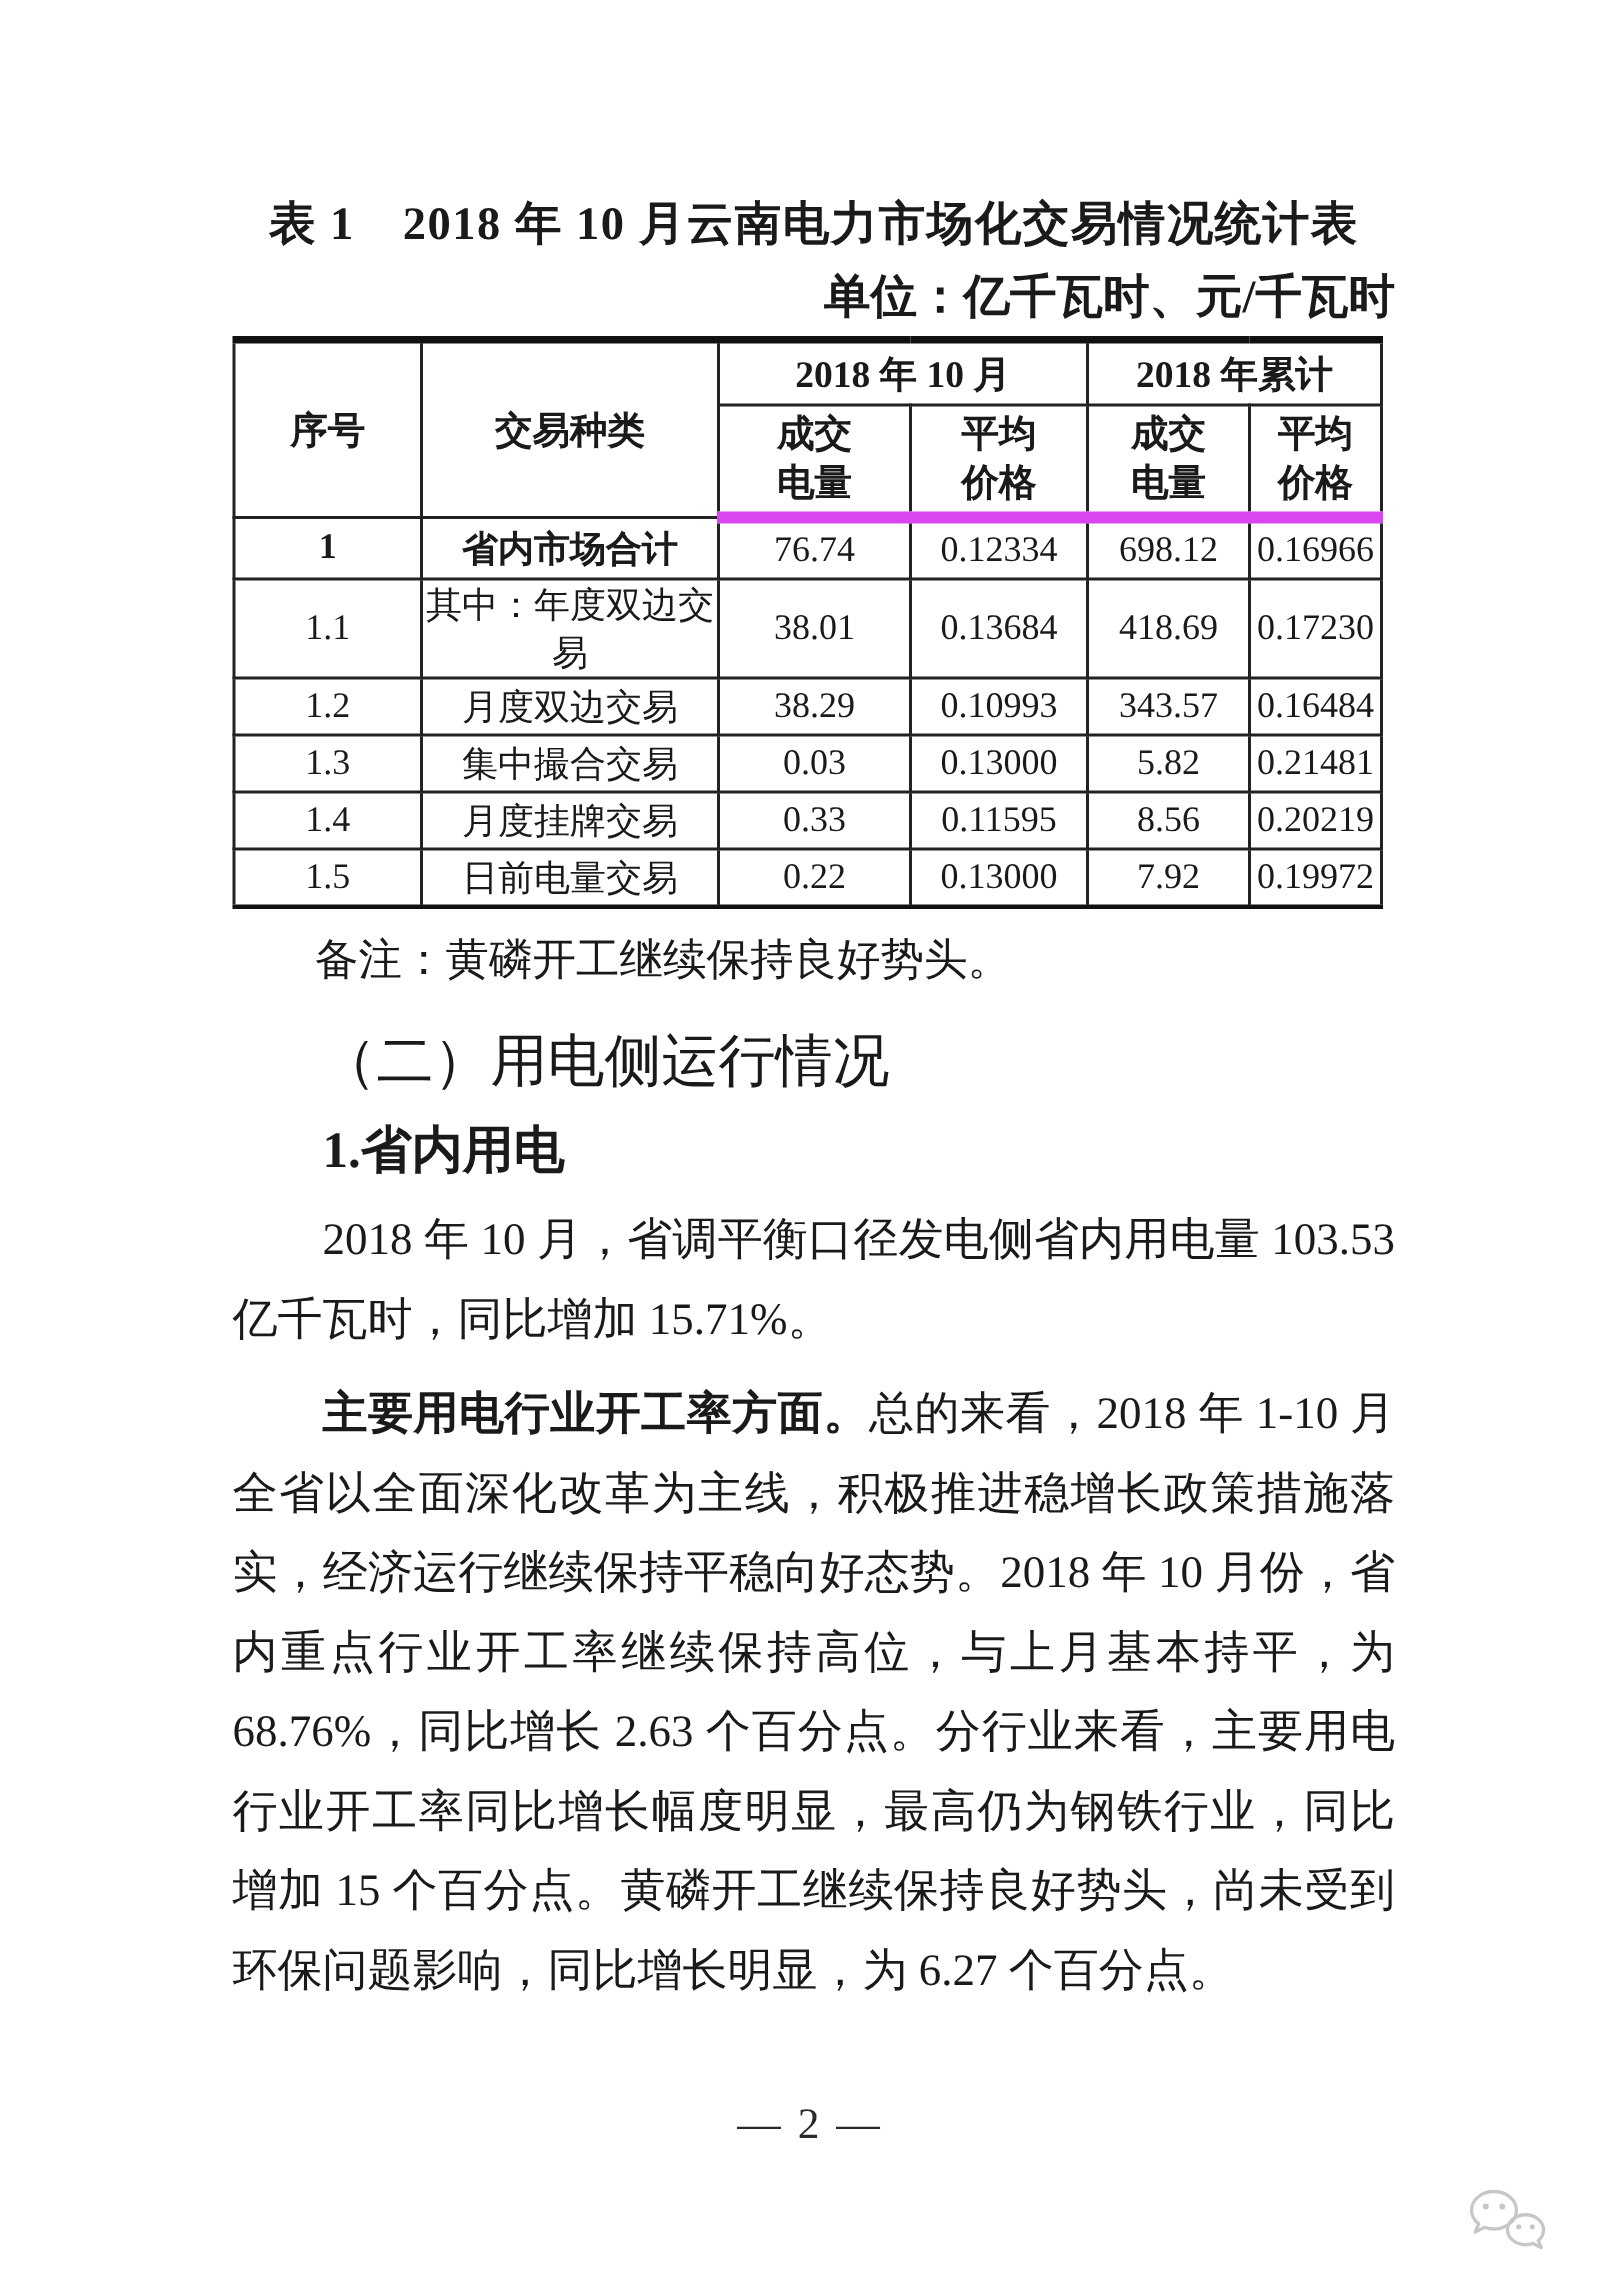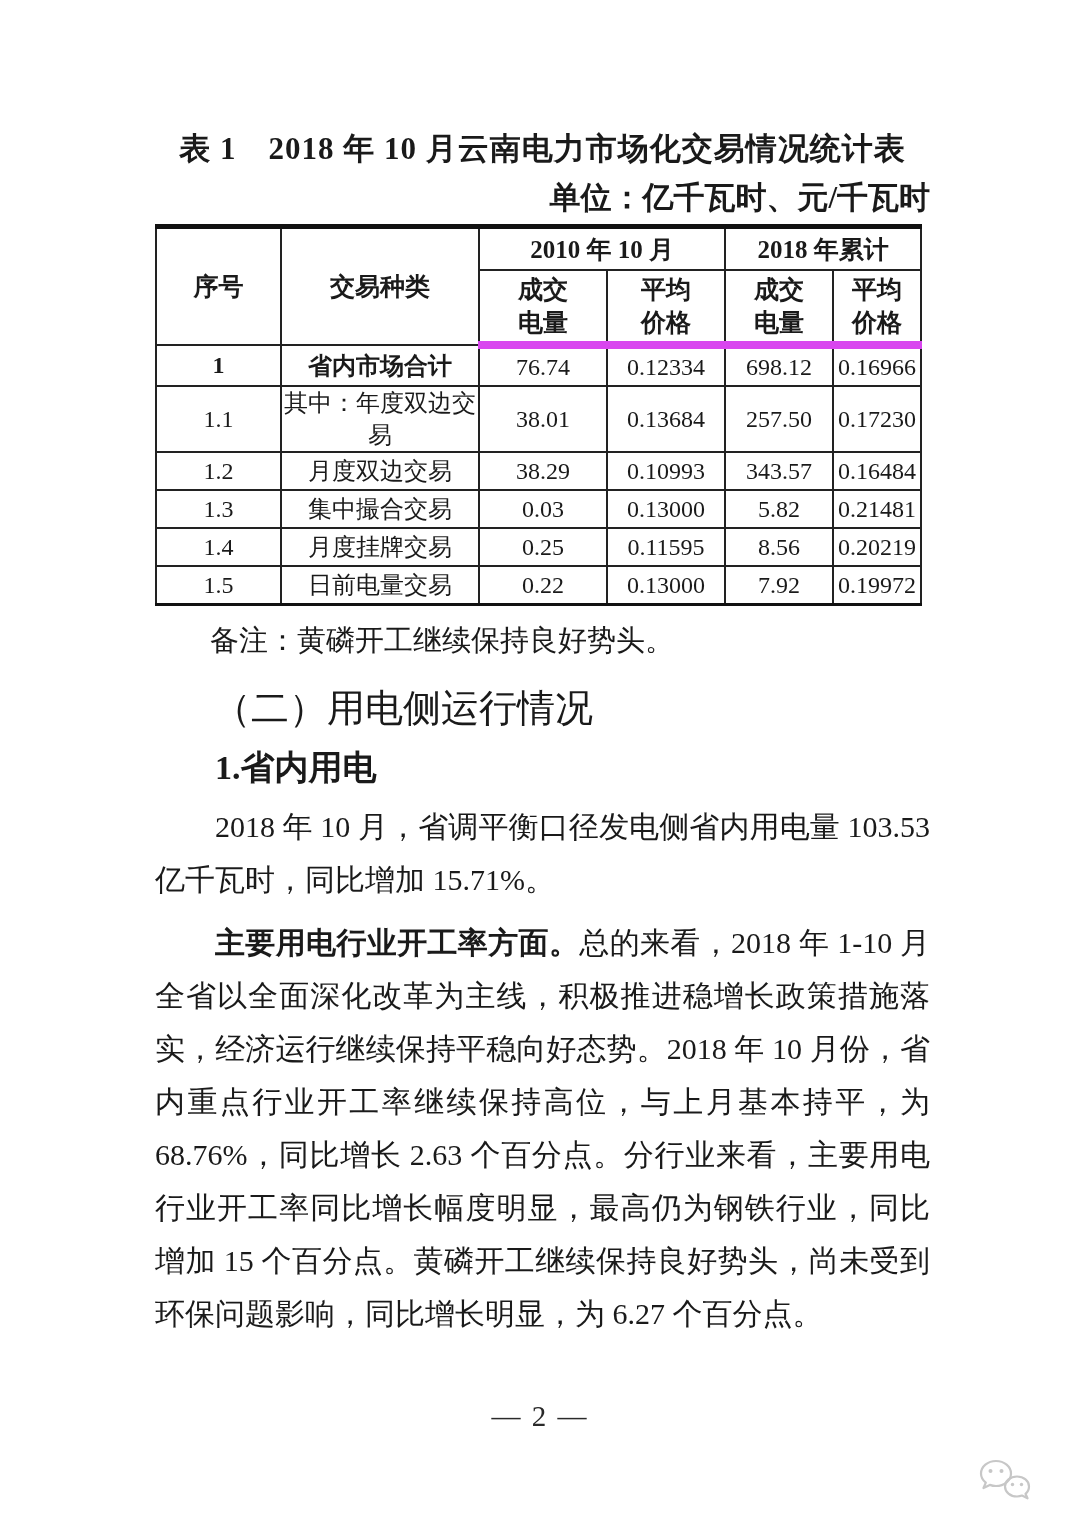--- a/index.html
+++ b/index.html
@@ -125,21 +125,21 @@
       <col style="width:198px">
       <col style="width:128px">
       <col style="width:118px">
       <col style="width:108px">
       <col style="width:88px">
     </colgroup>
     <thead>
       <tr class="grp-row">
         <th rowspan="2" class="rowspan-head">序号</th>
         <th rowspan="2" class="rowspan-head">交易种类</th>
-        <th colspan="2">2010 年 10 月</th>
+        <th colspan="2">2018 年 10 月</th>
         <th colspan="2">2018 年累计</th>
       </tr>
       <tr class="sub-row">
         <th>成交
 电量</th>
         <th>平均
 价格</th>
         <th>成交
 电量</th>
         <th>平均
@@ -153,21 +153,21 @@
         <td>76.74</td>
         <td>0.12334</td>
         <td>698.12</td>
         <td>0.16966</td>
       </tr>
       <tr>
         <td class="c-seq">1.1</td>
         <td class="c-type">其中：年度双边交易</td>
         <td>38.01</td>
         <td>0.13684</td>
-        <td>257.50</td>
+        <td>418.69</td>
         <td>0.17230</td>
       </tr>
       <tr>
         <td class="c-seq">1.2</td>
         <td class="c-type">月度双边交易</td>
         <td>38.29</td>
         <td>0.10993</td>
         <td>343.57</td>
         <td>0.16484</td>
       </tr>
@@ -175,21 +175,21 @@
         <td class="c-seq">1.3</td>
         <td class="c-type">集中撮合交易</td>
         <td>0.03</td>
         <td>0.13000</td>
         <td>5.82</td>
         <td>0.21481</td>
       </tr>
       <tr>
         <td class="c-seq">1.4</td>
         <td class="c-type">月度挂牌交易</td>
-        <td>0.25</td>
+        <td>0.33</td>
         <td>0.11595</td>
         <td>8.56</td>
         <td>0.20219</td>
       </tr>
       <tr>
         <td class="c-seq">1.5</td>
         <td class="c-type">日前电量交易</td>
         <td>0.22</td>
         <td>0.13000</td>
         <td>7.92</td>

